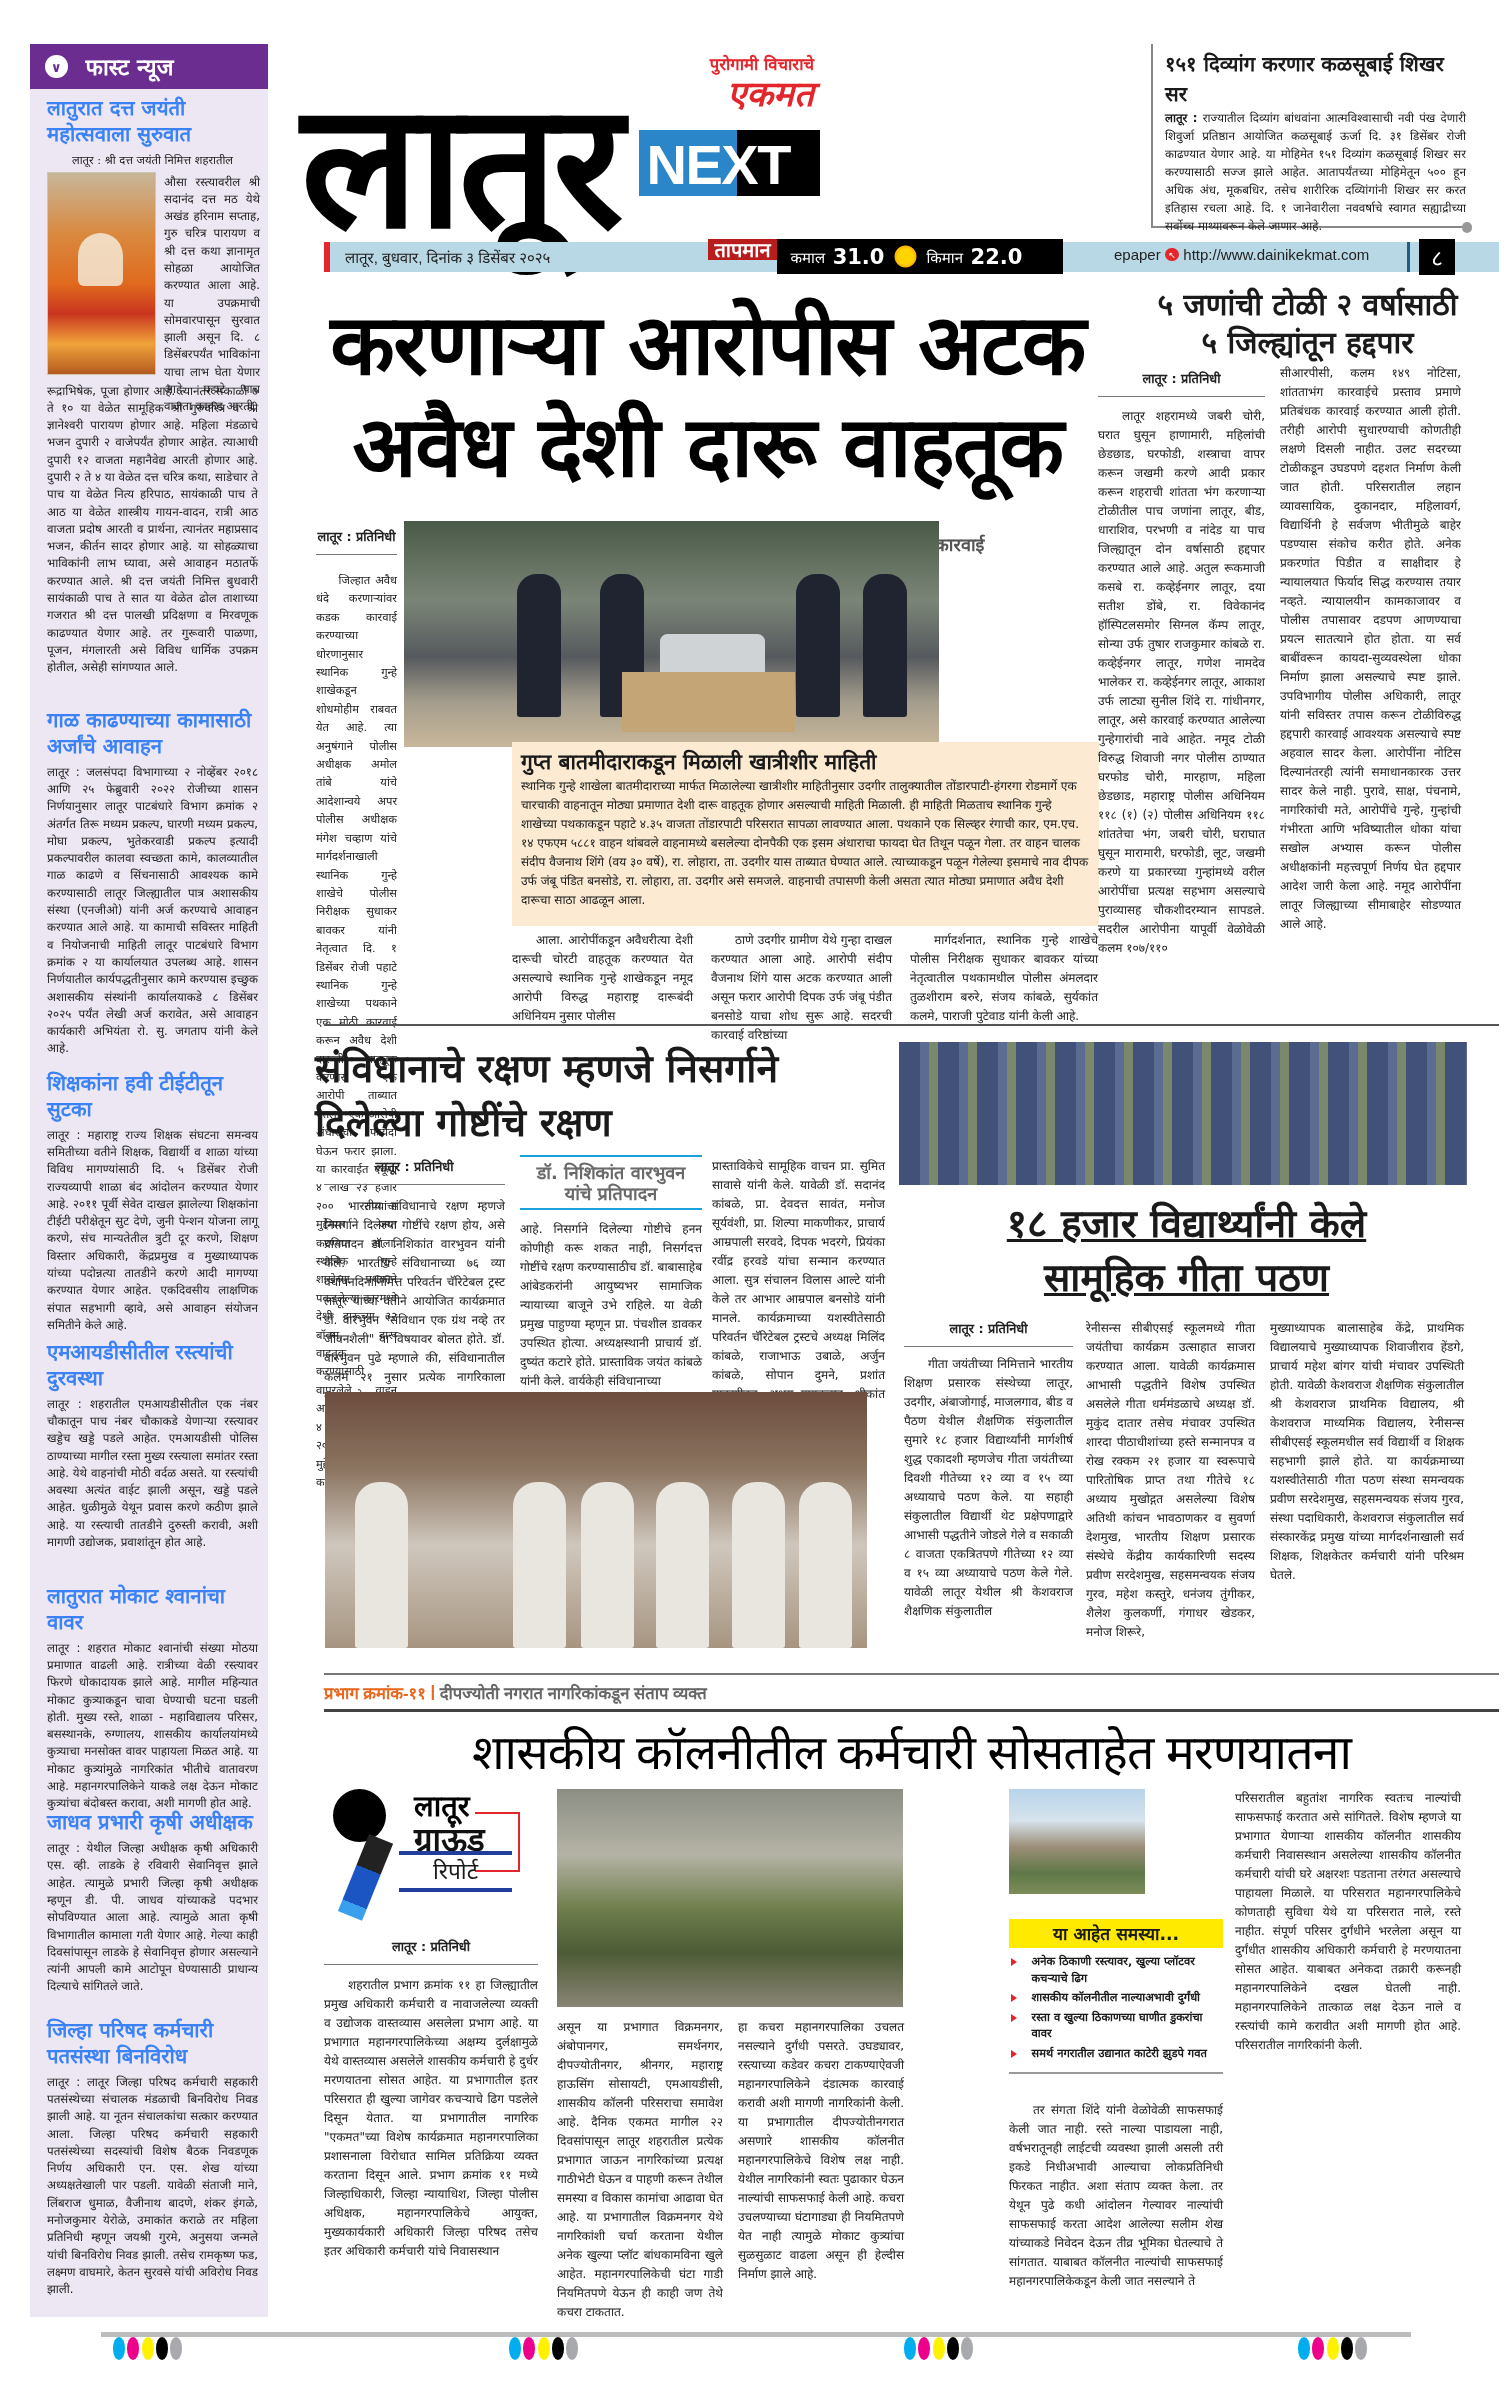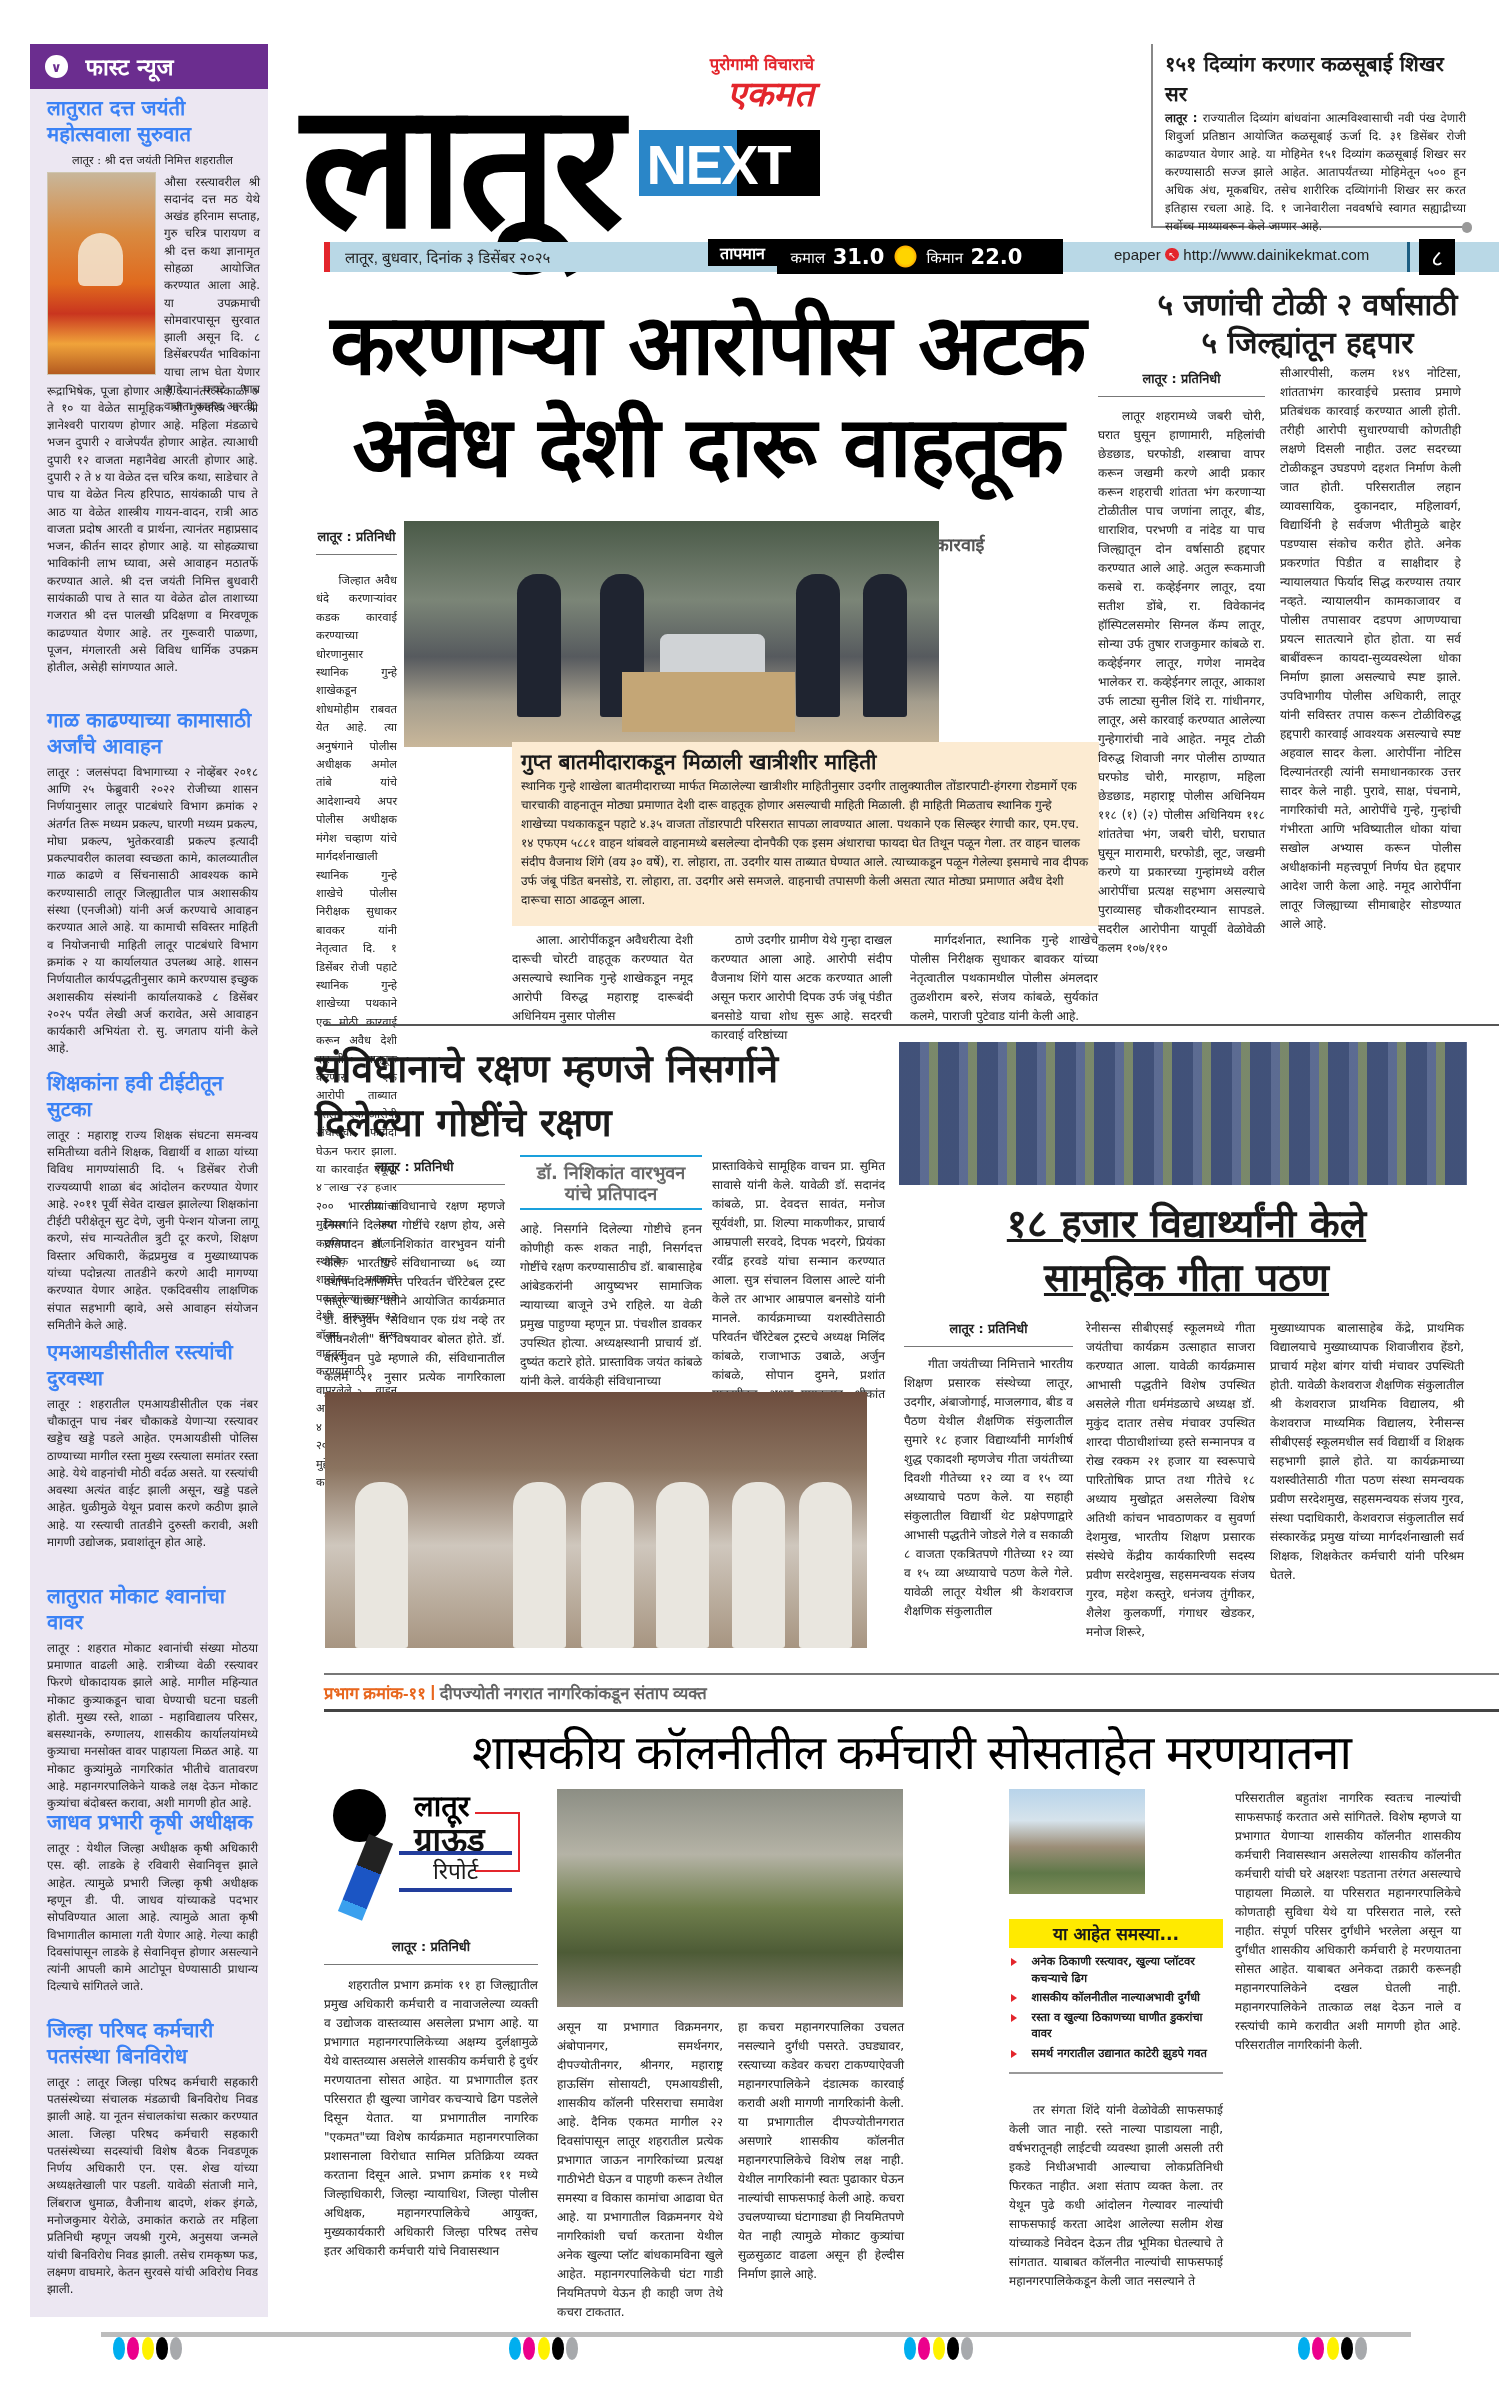--- a/index.html
+++ b/index.html
@@ -34,21 +34,21 @@
 
   #teaser { left: 1151px; top: 44px; width: 315px; height: 184px; border-left: 2.3px solid #888; border-bottom: 2.3px solid #888; padding: 0 0 0 12px; }
   #teaser .h { font-size: 20.3px; font-weight: bold; line-height: 30px; margin-top: 4.5px; }
   #teaser .p { font-size: 11.7px; line-height: 18px; text-align: justify; }
   #teaser .dot { position:absolute; right:-6px; bottom:-6.8px; width:10.5px; height:10.5px; border-radius:50%; background:#999; }
 
   
   #datebar { left: 324px; top: 242px; width: 1175px; height: 30px; background: #b9d8e6; }
   #datebar .red { position:absolute; left:0; top:0; width:6px; height:30px; background:#e3262c; }
   #datebar .date { position:absolute; left:21px; top:5.3px; font-size: 15px; color:#222; }
-  #tapman { left: 708px; top: 239px; width: 69px; height: 27px; background:#000000; color:#fff; font-size: 16px; font-weight:bold; display:flex; align-items:center; justify-content:center; }
+  #tapman { left: 708px; top: 239px; width: 69px; height: 21px; background:#b91c1c; color:#fff; font-size: 20px; font-weight:bold; display:flex; align-items:center; justify-content:center; }
   #tempbox { left: 777px; top: 239px; width: 286px; height: 35px; background:#000; color:#fff; display:flex; align-items:center; padding-left: 13.6px; gap: 7.5px; font-size: 15px; }
   #tempbox .num { font-size: 21px; font-weight: bold; }
   #tempbox .sun { width: 27px; height: 27px; border-radius:50%; background: radial-gradient(circle,#ffd400 40%,#ffb000 55%,transparent 60%); position: relative; }
   #epaper { left: 1114px; top: 246px; font-size: 15px; color:#222; display:flex; align-items:center; gap:4.5px; }
   #epaper .r { width: 13.6px; height: 13.6px; border-radius: 50%; background:#e3262c; color:#fff; font-size: 9px; display:flex; align-items:center; justify-content:center; }
   #blue-sep { left: 1407px; top: 242px; width: 3px; height: 30px; background:#1d5e82; }
   #pageno { left: 1419px; top: 239px; width: 36px; height: 36px; background:#000; color:#fff; font-size: 22.6px; display:flex; align-items:center; justify-content:center; }
 
   
   #main-h { left: 316px; top: 294px; width: 783px; text-align:center; font-size: 84px; font-weight:bold; line-height: 102px; color:#000; letter-spacing: -1.5px; }

